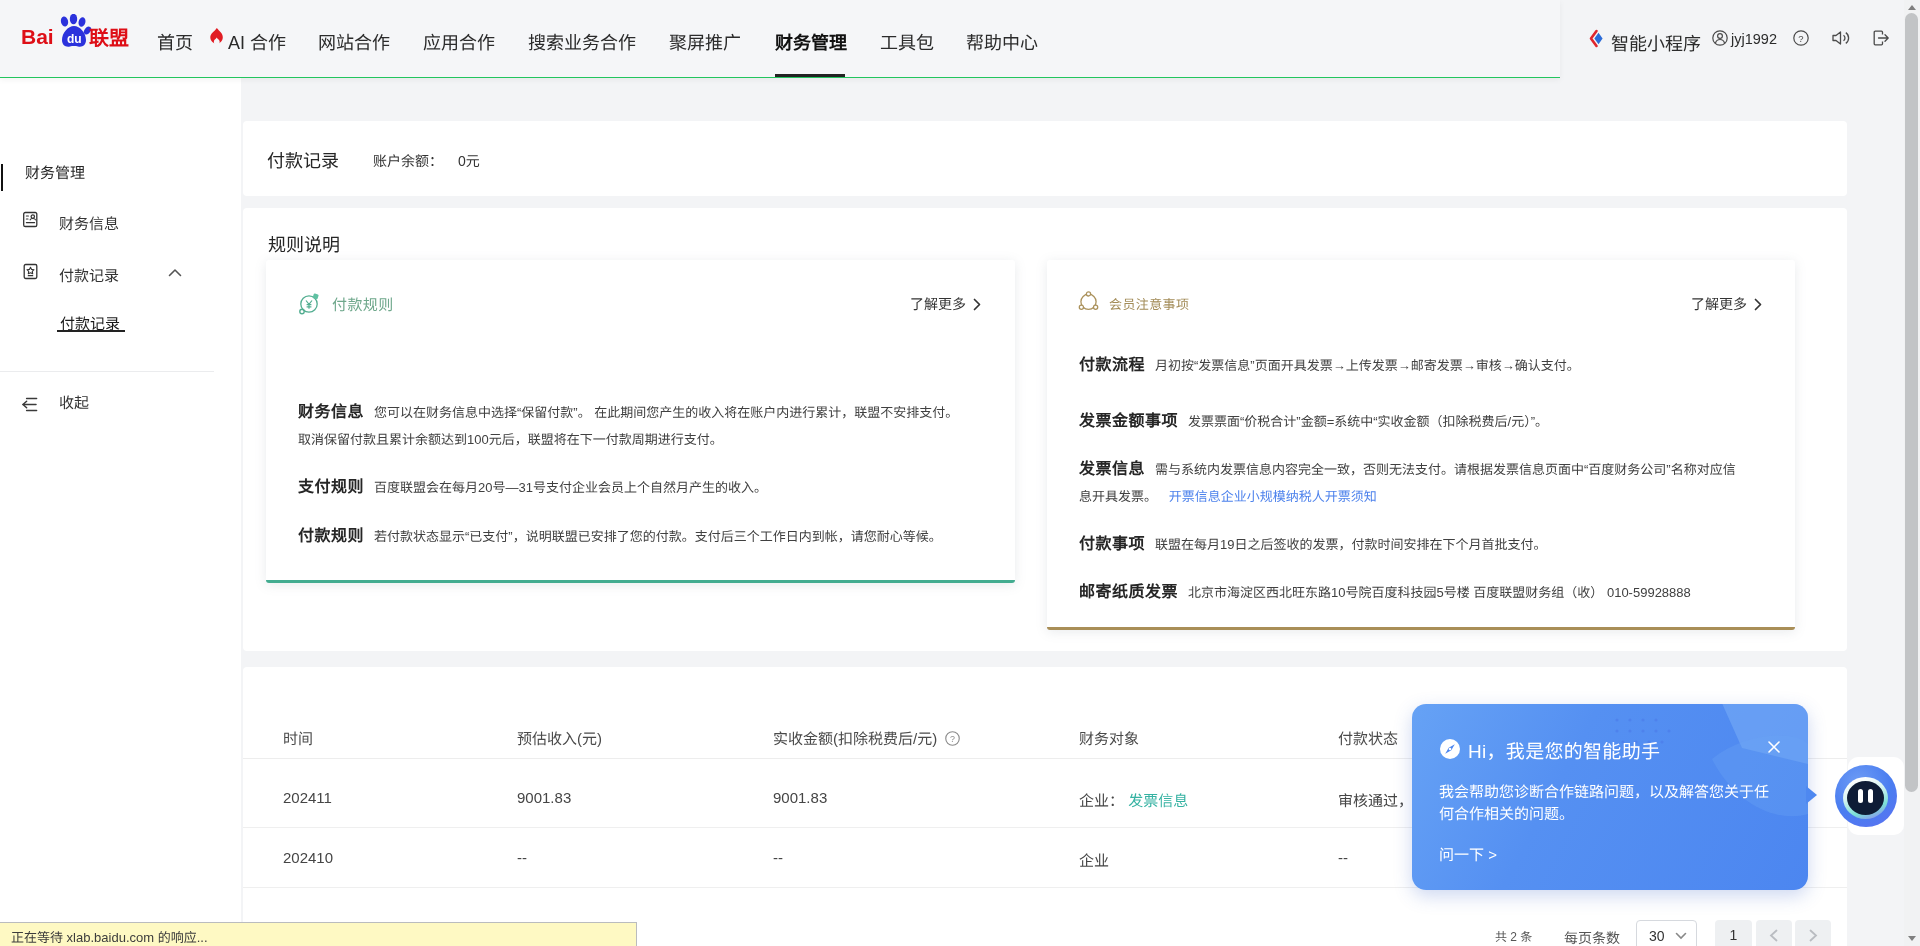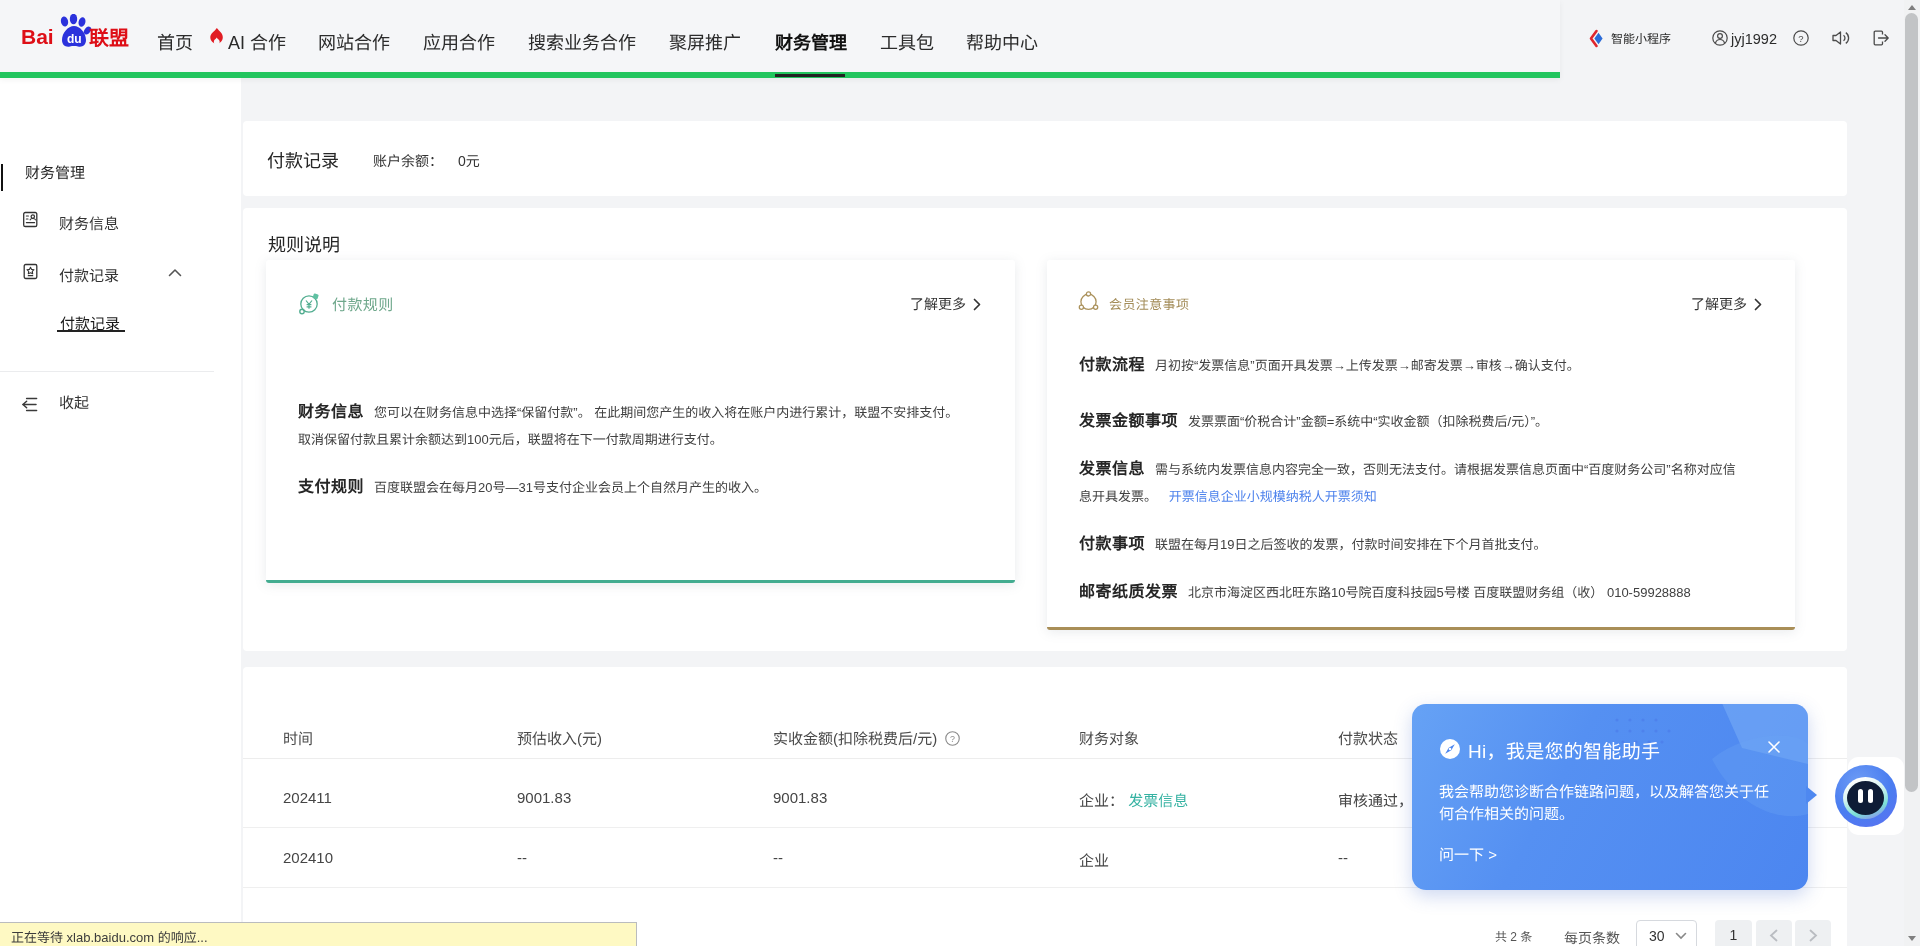--- a/index.html
+++ b/index.html
@@ -6,21 +6,21 @@
 body{font-family:"Liberation Sans",sans-serif;background:#f3f4f6;position:relative;color:#333}
 .abs{position:absolute}
 .card{position:absolute;background:#fff;border-radius:4px}
 .navitem{position:absolute;top:28px;height:22px;font-size:18px;color:#2b2b2b;white-space:nowrap}
 .b{font-weight:bold}
 p.rule{position:absolute;font-size:13px;color:#404040;line-height:27px;white-space:nowrap}
 p.rule b{font-size:16px;color:#262626;margin-right:10px;letter-spacing:0.5px}
 </style></head>
 <body>
 
-<div class="abs" style="left:0;top:0;width:1560px;height:78px;background:#f5f6f8;border-bottom:6px solid #22c55e;box-shadow:0 2px 6px rgba(0,0,0,.05);z-index:5">
+<div class="abs" style="left:0;top:0;width:1560px;height:78px;background:#f5f6f8;border-bottom:1px solid #22c55e;box-shadow:0 2px 6px rgba(0,0,0,.05);z-index:5">
   <svg class="abs" style="left:21;left:21px;top:14px" width="112" height="40" viewBox="0 0 112 40">
     <text x="0" y="30" font-size="21" font-weight="bold" fill="#de0f17" font-family="Liberation Sans">Bai</text>
     <g fill="#2b32dc">
       <ellipse cx="43.5" cy="7.5" rx="3.6" ry="5" transform="rotate(-12 43.5 7.5)"></ellipse>
       <ellipse cx="52.5" cy="5" rx="3.7" ry="5.2"></ellipse>
       <ellipse cx="61" cy="8" rx="3.4" ry="4.8" transform="rotate(14 61 8)"></ellipse>
       <ellipse cx="66.5" cy="16.5" rx="3" ry="4.4" transform="rotate(38 66.5 16.5)"></ellipse>
       <path d="M53 12c6 0 12 7 12 14 0 5-3.5 7.5-8 6.5-2.5-.6-5.5-.6-8 0-4.5 1-8-1.5-8-6.5 0-7 6-14 12-14z"></path>
     </g>
     <text x="46" y="29" font-size="12" font-weight="bold" fill="#fff" font-family="Liberation Sans">du</text>
@@ -38,21 +38,21 @@
   <div class="navitem" style="left:669px">聚屏推广</div>
   <div class="navitem b" style="left:775px;color:#111">财务管理</div>
   <div class="abs" style="left:775px;top:74px;width:70px;height:3px;background:#222"></div>
   <div class="navitem" style="left:880px">工具包</div>
   <div class="navitem" style="left:966px">帮助中心</div>
 
   <svg class="abs" style="left:1589px;top:29px" width="18" height="19" viewBox="0 0 18 19">
     <path d="M7.5 2 2 9.5 7.5 17" stroke="#e0262d" stroke-width="2.6" fill="none" stroke-linejoin="round" stroke-linecap="round"></path>
     <path d="M9.5 3.8 13.6 9.5 9.5 15.2 5.4 9.5z" fill="#2b6bd8"></path>
   </svg>
-  <div class="navitem" style="left:1611px;top:29px;font-size:12px">智能小程序</div>
+  <div class="navitem" style="left:1611px;top:29px;font-size:18px">智能小程序</div>
   <svg class="abs" style="left:1712px;top:30px" width="16" height="16" viewBox="0 0 16 16" fill="none" stroke="#4a4a4a" stroke-width="1.2">
     <circle cx="8" cy="8" r="7.2"></circle>
       <circle cx="8" cy="6" r="2.4"></circle>
       <path d="M3.4 13.2c.8-2.6 2.5-3.7 4.6-3.7s3.8 1.1 4.6 3.7"></path>
   </svg>
   <div class="navitem" style="left:1731px;top:31px;font-size:14.5px">jyj1992</div>
   <svg class="abs" style="left:1793px;top:30px" width="16" height="16" viewBox="0 0 16 16">
     <circle cx="8" cy="8" r="7.2" fill="none" stroke="#4a4a4a" stroke-width="1.2"></circle>
     <text x="5.2" y="11.6" font-size="9.5" fill="#4a4a4a" font-family="Liberation Sans">?</text>
   </svg>
@@ -110,20 +110,21 @@
       <path d="M8 8.5l3 3.8 3-3.8M11 12.3v4.4M8.6 12.6h4.8M8.6 14.8h4.8" stroke-width="1.2"></path>
       <rect x="15.2" y="1.8" width="5" height="5" rx="1" transform="rotate(18 17.7 4.3)" fill="#5fc1a2" stroke="none"></rect>
       <circle cx="4" cy="19.5" r="2.2" stroke-width="1.4"></circle>
     </svg>
     <div class="abs" style="left:66px;top:33px;font-size:15px;letter-spacing:0.4px;color:#6fa88c">付款规则</div>
     <div class="abs" style="right:34px;top:33px;font-size:14px;color:#333">了解更多 <svg style="vertical-align:-1.5px;margin-left:3px" width="8" height="13" viewBox="0 0 8 13" fill="none" stroke="#333" stroke-width="1.7">
           <path d="M1.5 1.5 6.5 6.5 1.5 11.5" stroke-linecap="round" stroke-linejoin="round"></path>
         </svg></div>
     <p class="rule" style="left:32px;top:138px"><b>财务信息</b>您可以在财务信息中选择“保留付款”。 在此期间您产生的收入将在账户内进行累计，联盟不安排支付。<br>取消保留付款且累计余额达到100元后，联盟将在下一付款周期进行支付。</p>
     <p class="rule" style="left:32px;top:213px"><b>支付规则</b>百度联盟会在每月20号—31号支付企业会员上个自然月产生的收入。</p>
+    <p class="rule" style="left:32px;top:262px"><b>付款规则</b>若付款状态显示“已支付”，说明联盟已安排了您的付款。支付后三个工作日内到帐，请您耐心等候。</p>
   </div>
 
   <div class="abs" style="left:804px;top:52px;width:748px;height:370px;background:#fff;border-radius:3px;box-shadow:0 2px 12px rgba(120,130,140,.16);border-bottom:3px solid #a98e57">
     <svg class="abs" style="left:31px;top:31px" width="21" height="22" viewBox="0 0 21 22" fill="none" stroke="#ab925c" stroke-width="1.3">
       <path d="M10.5 3.2a7.6 7.6 0 017.6 7.6c0 4.2-3.4 7.6-7.6 7.6a7.6 7.6 0 01-7.6-7.6 7.6 7.6 0 017.6-7.6z"></path>
       <circle cx="10.5" cy="2.9" r="2.1" fill="#fff"></circle>
       <circle cx="3.4" cy="16.3" r="2.1" fill="#fff"></circle>
       <circle cx="17.6" cy="16.3" r="2.1" fill="#fff"></circle>
     </svg>
     <div class="abs" style="left:62px;top:34px;font-size:13px;letter-spacing:0.4px;color:#a38c58">会员注意事项</div>

